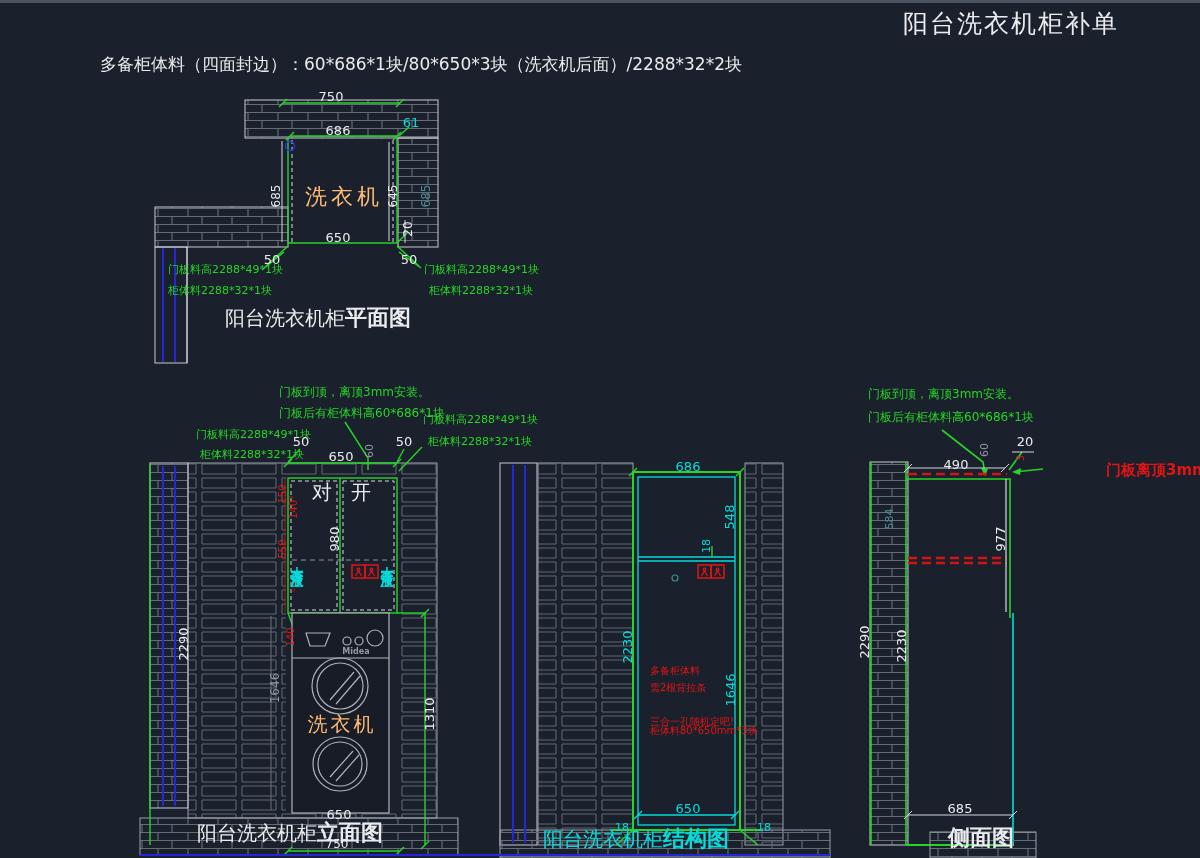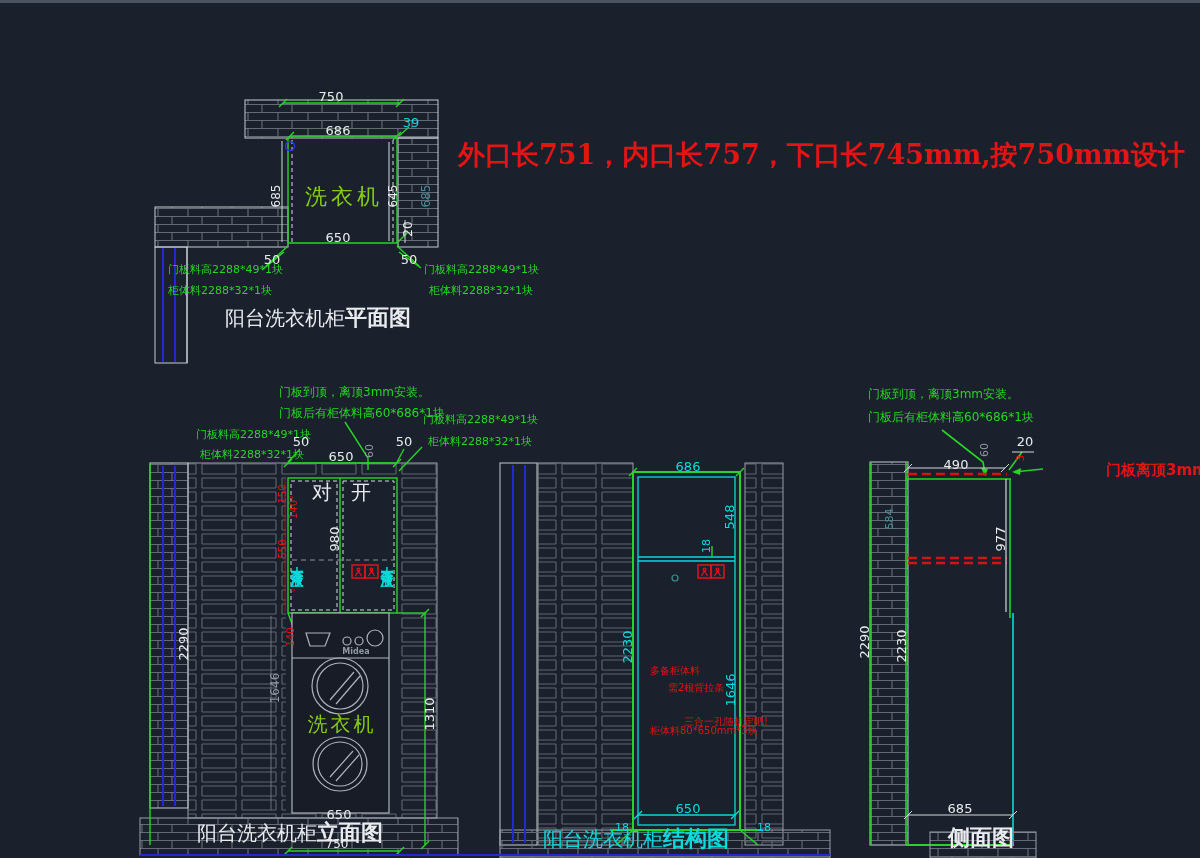--- a/index.html
+++ b/index.html
@@ -5,21 +5,21 @@
   html,body{margin:0;padding:0;background:#0e141c;}
   #screen{position:relative;width:1200px;height:858px;background:#1b212c;overflow:hidden;
           font-family:"DejaVu Sans","Liberation Sans",sans-serif;}
   .topbar{position:absolute;left:0;top:0;width:1200px;height:3px;background:#4b5260;}
   svg{position:absolute;left:0;top:0;}
   .t{position:absolute;white-space:nowrap;line-height:1;transform:translate(-50%,-50%);}
   .t.la{transform:translate(0,-50%);}
   .t.v{transform:translate(-50%,-50%) rotate(-90deg);}
   .t.vcjk{writing-mode:vertical-lr;text-orientation:upright;transform:translate(-50%,-50%);letter-spacing:3px;}
   .w{color:#e9ebee;} .g{color:#27d427;} .c{color:#07dbdb;} .r{color:#e21414;}
-  .gy{color:#9299a3;} .gy2{color:#84cc16;} .tl{color:#4d8d94;}
+  .gy{color:#9299a3;} .gy2{color:#fdba74;} .tl{color:#4d8d94;}
   .b{font-weight:bold;}
   .s8{font-size:8px;} .s10{font-size:10px;} .s11{font-size:11px;} .s12{font-size:12px;}
   .s13{font-size:13px;} .s15{font-size:15px;} .s17{font-size:17px;} .s20{font-size:20px;}
   .s22{font-size:22px;} .s25{font-size:25px;} .s27{font-size:27px;}
   .serif{font-family:"DejaVu Serif","Liberation Serif",serif;}
 </style>
 </head>
 <body>
 
 <div id="screen">
@@ -199,24 +199,25 @@
         <line x1="1012" y1="452" x2="1034" y2="452"></line>
         <line x1="908" y1="815" x2="1013" y2="815"></line>
         <use href="#tick" x="908" y="815"></use>
           <use href="#tick" x="1013" y="815"></use>
       </g>
     </g>
 
     <line x1="140" y1="855" x2="830" y2="855" stroke="#2228d4" stroke-width="2"></line>
   </svg>
 
-  <span class="t la r s27 b serif" style="left:458px;top:154px">外口长751，内口长757，下口长745mm,按750mm设计</span>
+  <span class="t la w s25" style="left:903px;top:23px;letter-spacing:2px">阳台洗衣机柜补单</span>
+  <span class="t la w s17" style="left:100px;top:64px">多备柜体料（四面封边）：60*686*1块/80*650*3块（洗衣机后面）/2288*32*2块</span>
 
   <span class="t w s13" style="left:331px;top:96px">750</span>
-  <span class="t c s13" style="left:411px;top:122px">39</span>
+  <span class="t c s13" style="left:411px;top:122px">61</span>
   <span class="t w s13" style="left:338px;top:130px">686</span>
   <span class="t v w s12" style="left:276px;top:196px">685</span>
   <span class="t v w s12" style="left:393px;top:196px">645</span>
   <span class="t v tl s12" style="left:426px;top:196px">685</span>
   <span class="t gy2 s22" style="left:344px;top:197px;letter-spacing:4px">洗衣机</span>
   <span class="t v w s12" style="left:408px;top:229px">20</span>
   <span class="t w s13" style="left:338px;top:237px">650</span>
   <span class="t w s13" style="left:272px;top:259px">50</span>
   <span class="t w s13" style="left:409px;top:259px">50</span>
   <span class="t la g s11" style="left:168px;top:269px">门板料高2288*49*1块</span>
@@ -257,23 +258,23 @@
   <div class="t la" style="left:197px;top:833px">
     <span class="w s20">阳台洗衣机柜</span><span class="w s22 b">立面图</span>
   </div>
 
   <span class="t c s13" style="left:688px;top:466px">686</span>
   <span class="t v c s13" style="left:729px;top:517px">548</span>
   <span class="t v c s11" style="left:706px;top:546px">18</span>
   <span class="t v c s13" style="left:627px;top:647px">2230</span>
   <span class="t v c s13" style="left:730px;top:690px">1646</span>
   <span class="t la r s10" style="left:650px;top:671px">多备柜体料</span>
-  <span class="t la r s10" style="left:668px;top:688px">需2根背拉条</span>
+  <span class="t la r s10" style="left:650px;top:688px">需2根背拉条</span>
   <span class="t la r s10" style="left:650px;top:731px">柜体料80*650mm*3块</span>
-  <span class="t la r s10" style="left:684px;top:722px">三合一孔随机定吧!</span>
+  <span class="t la r s10" style="left:650px;top:722px">三合一孔随机定吧!</span>
   <span class="t c s13" style="left:688px;top:808px">650</span>
   <span class="t c s11" style="left:622px;top:827px">18</span>
   <span class="t c s11" style="left:764px;top:827px">18</span>
   <div class="t la" style="left:543px;top:839px">
     <span class="c s20">阳台洗衣机柜</span><span class="c s22 b">结构图</span>
   </div>
 
   <span class="t la g s12" style="left:868px;top:394px">门板到顶，离顶3mm安装。</span>
   <span class="t la g s12" style="left:868px;top:417px">门板后有柜体料高60*686*1块</span>
   <span class="t v gy s11" style="left:984px;top:450px">60</span>

